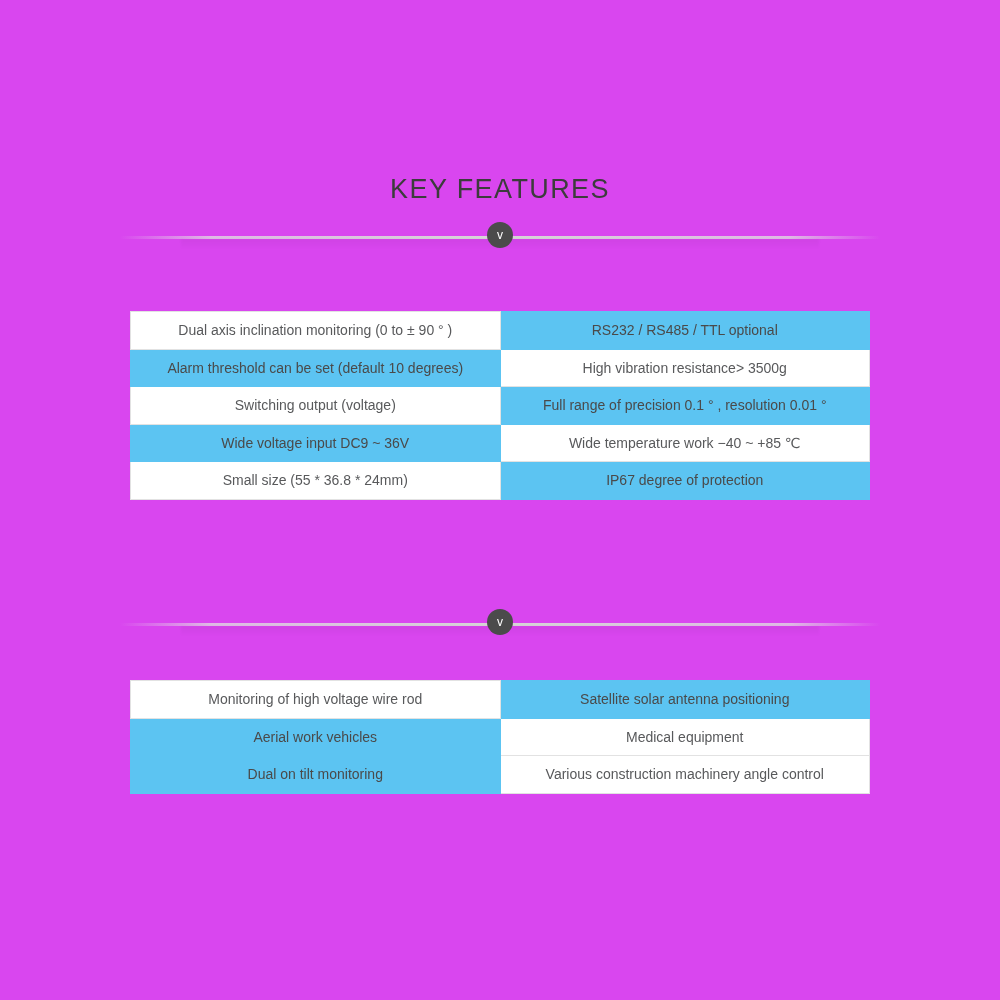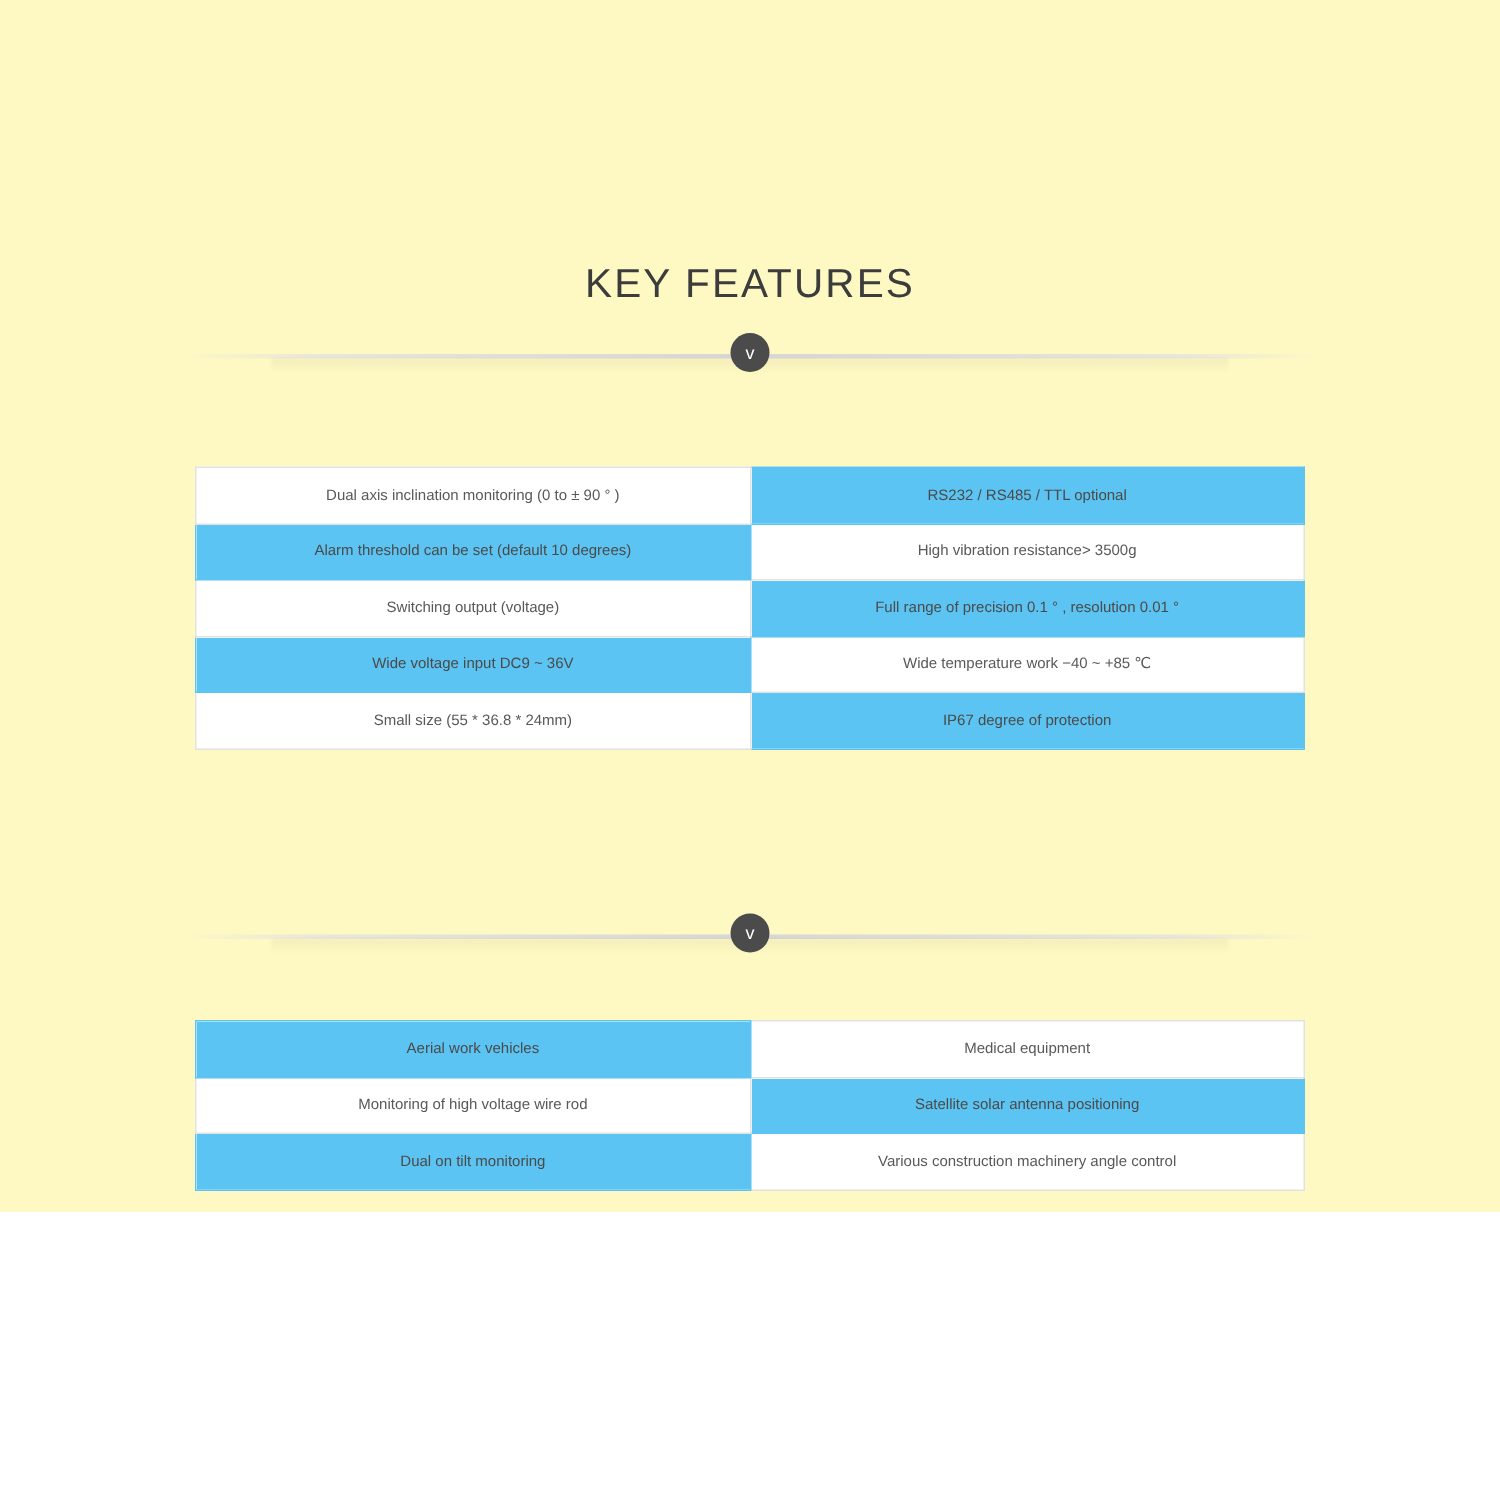--- a/index.html
+++ b/index.html
@@ -8,22 +8,22 @@
     width: 1000px;
     height: 1000px;
     background: #ffffff;
     font-family: "Liberation Sans", "DejaVu Sans", sans-serif;
     -webkit-font-smoothing: antialiased;
   }
 
   .page {
     position: relative;
     width: 1000px;
-    height: 808px;
-    background: #fef9c3;
+    height: 1000px;
+    background: #d946ef;
     overflow: hidden;
   }
 
   
   .section-title {
     text-align: center;
     font-size: 27px;
     font-weight: 400;
     letter-spacing: 1.4px;
     color: #3c3c3c;
@@ -83,21 +83,21 @@
     margin: 0 auto;
     border: 1px solid #d8d8d8;
     border-collapse: collapse;
     table-layout: fixed;
     background: #ffffff;
   }
   .spec-table tr { height: 37.5px; }
   .spec-table td {
     text-align: center;
     vertical-align: middle;
-    font-size: 10px;
+    font-size: 14px;
     color: #58595b;
     border: 1px solid #e2e2e2;
     padding: 2px 6px;
     white-space: nowrap;
     overflow: hidden;
     font-weight: 400;
   }
   .spec-table td.blue {
     background: #5cc4f2;
     color: #4a4a4a;
@@ -178,28 +178,28 @@
   </div>
 
   <div class="block-app-table">
     <table class="spec-table">
       <colgroup>
           <col class="c1">
           <col class="c2">
         </colgroup>
       <tbody>
         <tr>
+          <td class="plain">Monitoring of high voltage wire rod</td>
+          <td class="blue">Satellite solar antenna positioning</td>
+        </tr>
+        <tr>
           <td class="blue">Aerial work vehicles</td>
           <td class="plain">Medical equipment</td>
         </tr>
         <tr>
-          <td class="plain">Monitoring of high voltage wire rod</td>
-          <td class="blue">Satellite solar antenna positioning</td>
-        </tr>
-        <tr>
           <td class="blue">Dual on tilt monitoring</td>
           <td class="plain">Various construction machinery angle control</td>
         </tr>
       </tbody>
     </table>
   </div>
 
 </div>
 
 </body></html>

